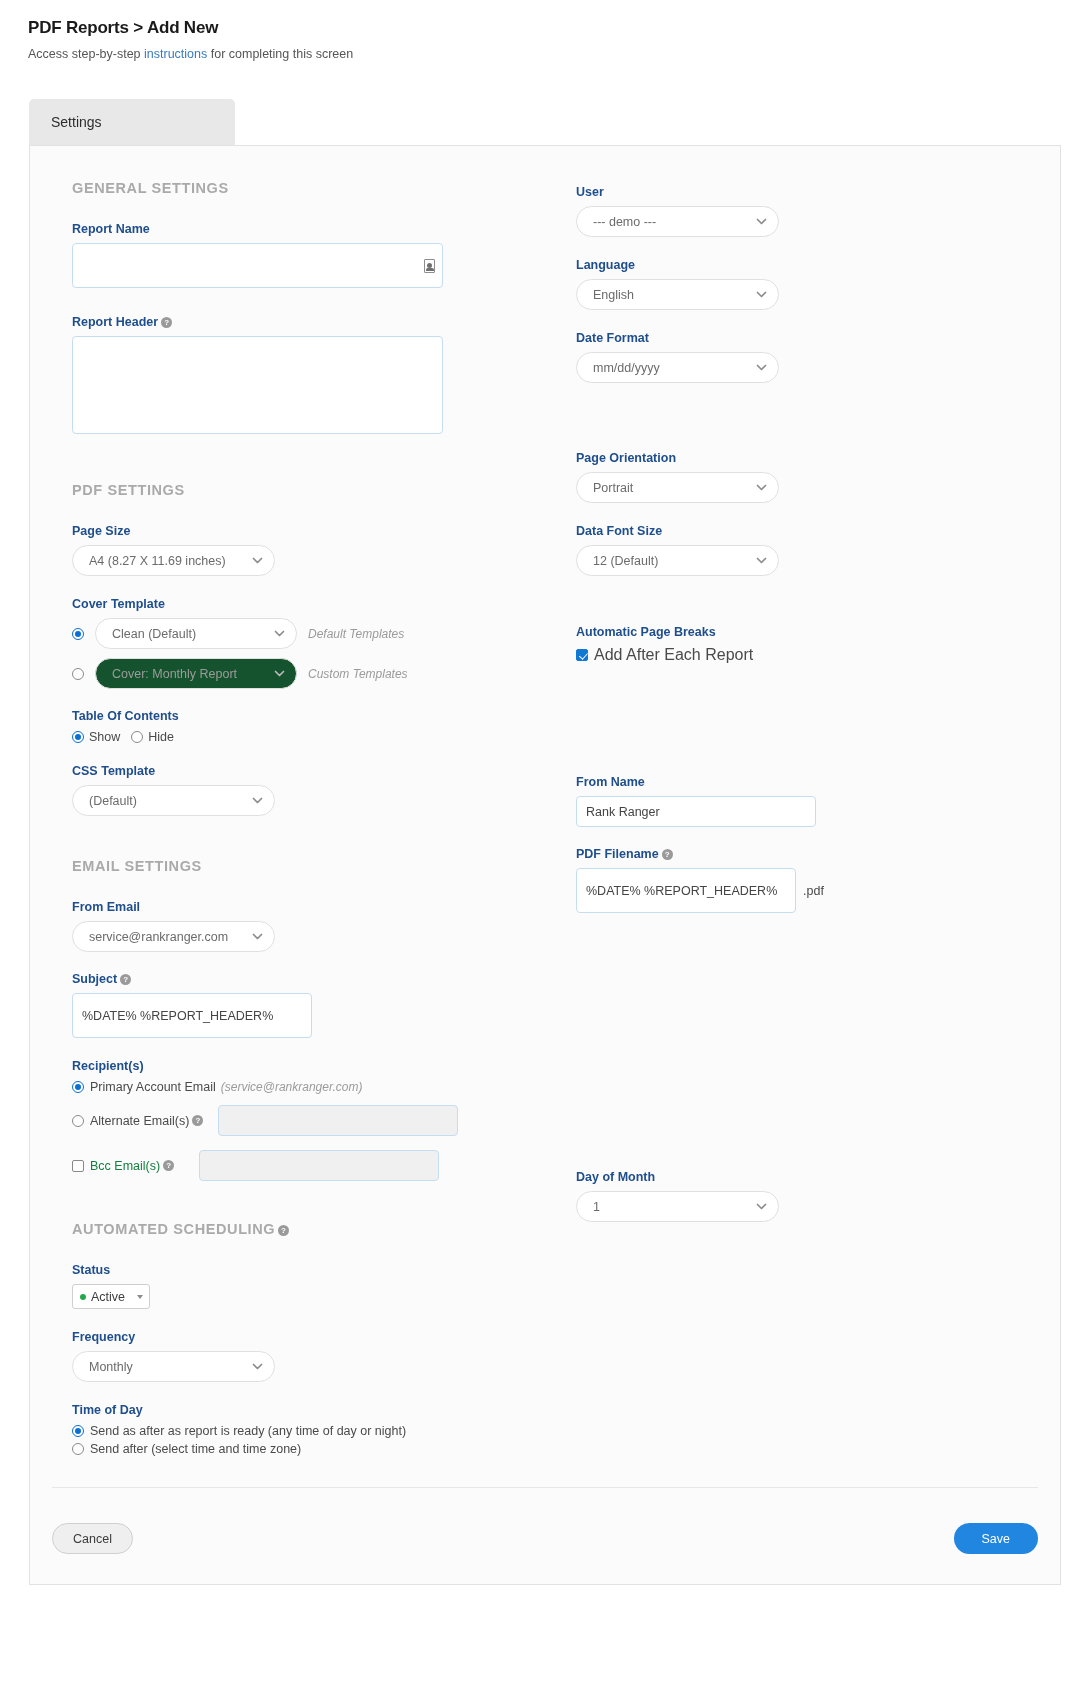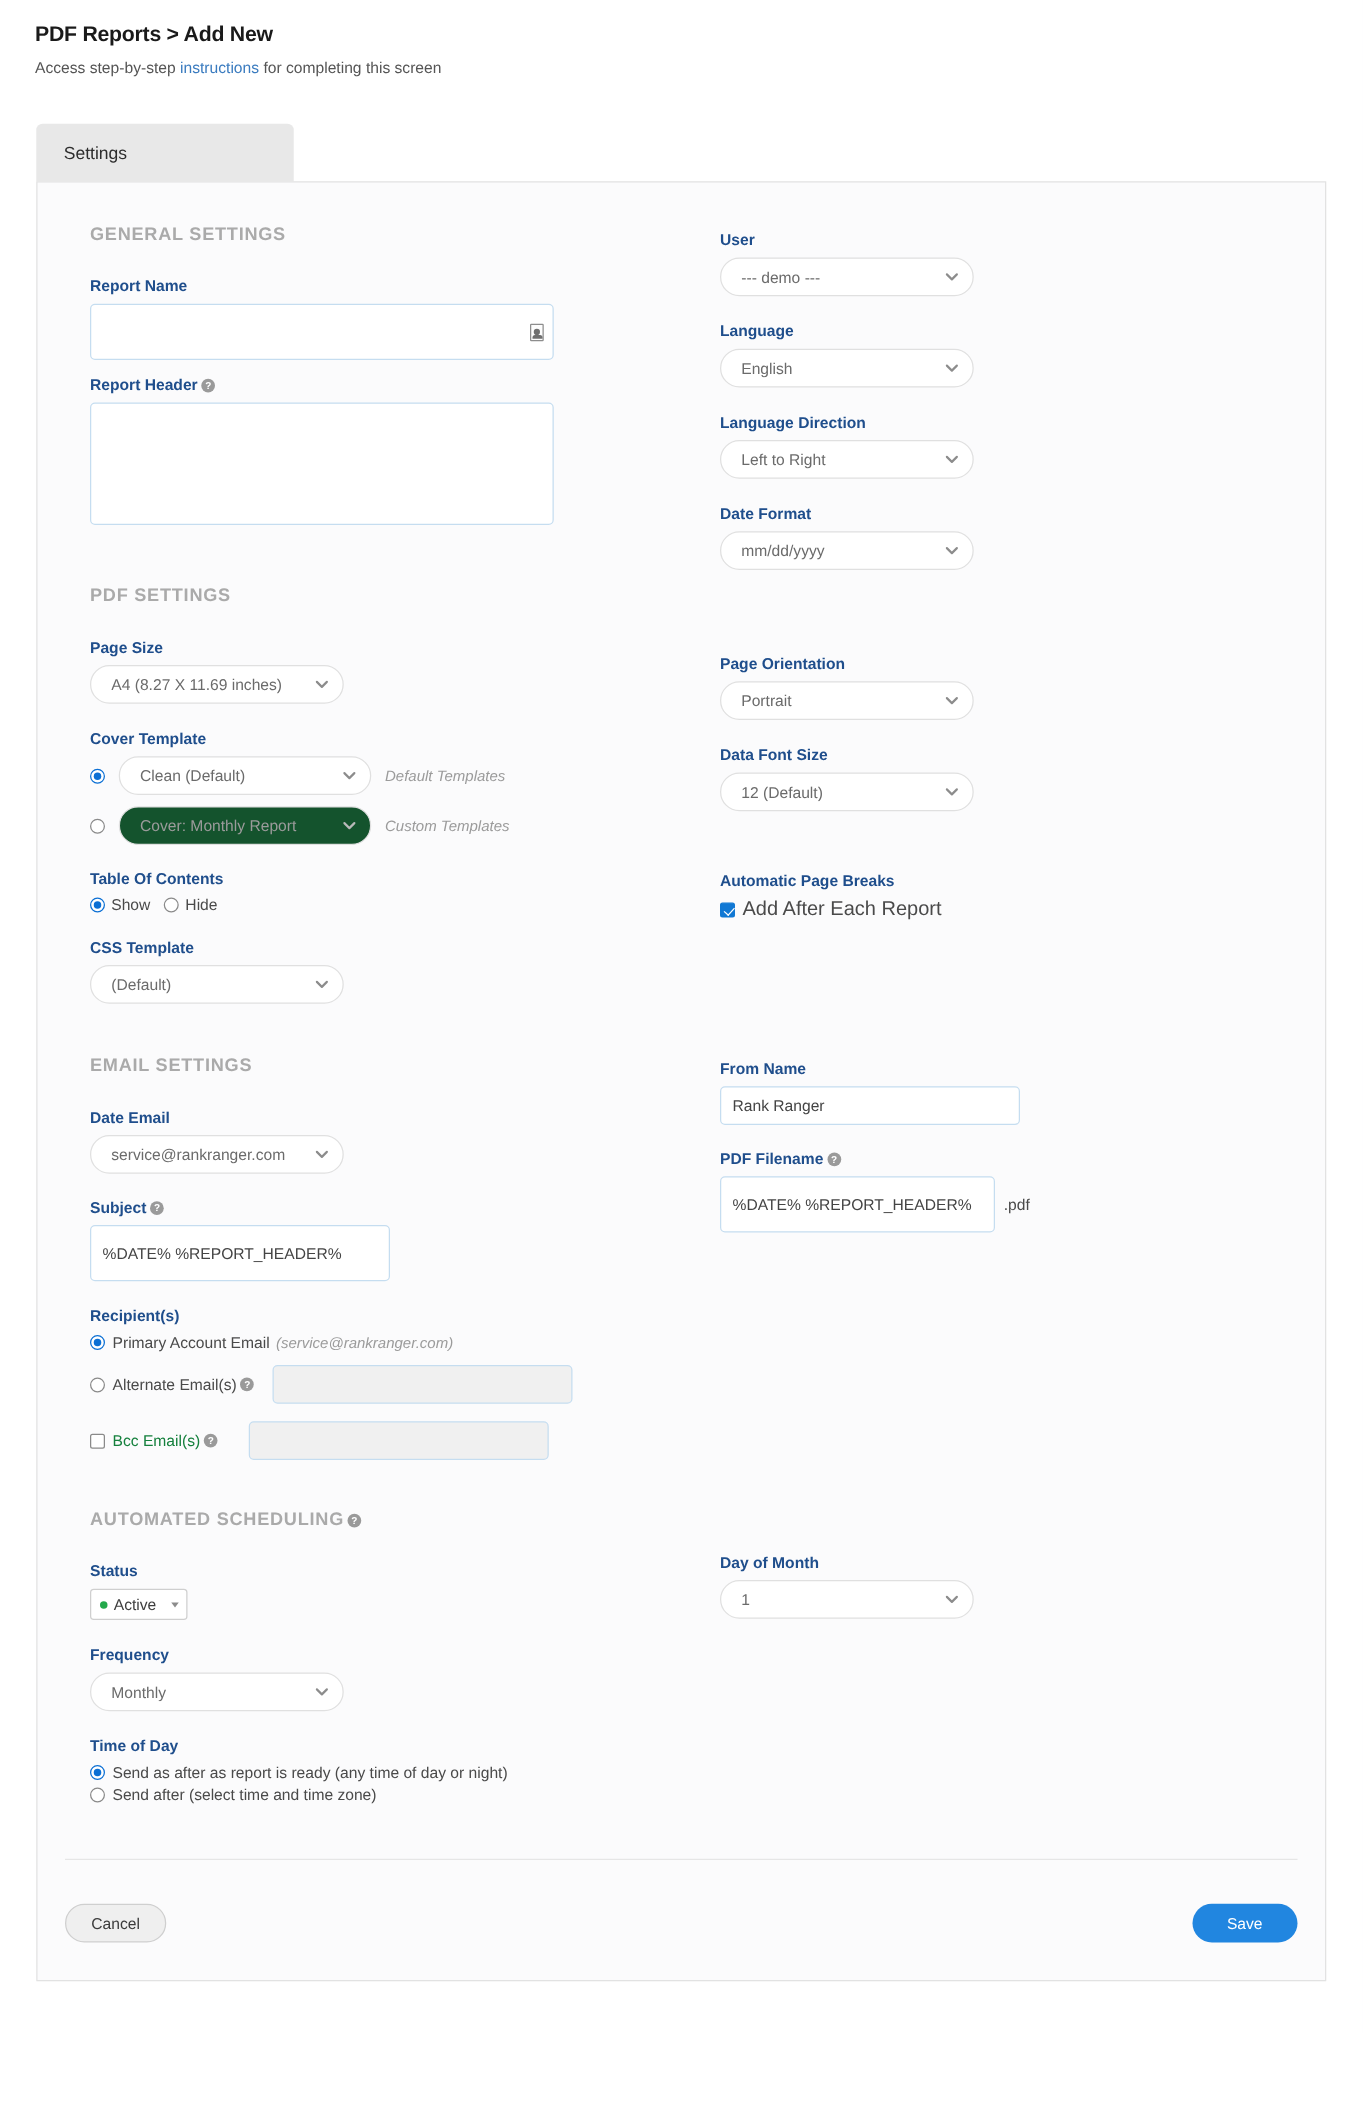--- a/index.html
+++ b/index.html
@@ -385,21 +385,21 @@
         <div style="margin-top:22px;">
           <label class="flabel">Report Name</label>
           <div class="input-wrap w390">
             <input class="tinput" type="text" value="" style="">
             <span class="input-glyph">
                 <i></i>
               </span>
           </div>
         </div>
 
-        <div style="margin-top:13px;">
+        <div style="margin-top:27px;">
           <label class="flabel"><span>Report Header</span><span class="help">?</span></label>
           <textarea class="tarea w390" style=""></textarea>
         </div>
 
         <div class="section-head" style="margin-top:44px;">PDF SETTINGS</div>
 
         <div style="margin-top:22px;">
           <label class="flabel">Page Size</label>
           <div class="pill w203">
             <span class="pv">A4 (8.27 X 11.69 inches)</span>
@@ -461,21 +461,21 @@
                 <svg width="13" height="13" viewBox="0 0 13 13">
                   <path d="M2.5 4.5 L6.5 8.5 L10.5 4.5" fill="none" stroke="#8c8c8c" stroke-width="1.7" stroke-linecap="round" stroke-linejoin="round"></path>
                 </svg>
               </span>
           </div>
         </div>
 
         <div class="section-head" style="margin-top:42px;">EMAIL SETTINGS</div>
 
         <div style="margin-top:22px;">
-          <label class="flabel">Date Email</label>
+          <label class="flabel">From Email</label>
           <div class="pill w203">
             <span class="pv">service@rankranger.com</span>
             <span class="chev">
                 <svg width="13" height="13" viewBox="0 0 13 13">
                   <path d="M2.5 4.5 L6.5 8.5 L10.5 4.5" fill="none" stroke="#8c8c8c" stroke-width="1.7" stroke-linecap="round" stroke-linejoin="round"></path>
                 </svg>
               </span>
           </div>
         </div>
 
@@ -561,31 +561,20 @@
           <div class="pill w203">
             <span class="pv">English</span>
             <span class="chev">
                 <svg width="13" height="13" viewBox="0 0 13 13">
                   <path d="M2.5 4.5 L6.5 8.5 L10.5 4.5" fill="none" stroke="#8c8c8c" stroke-width="1.7" stroke-linecap="round" stroke-linejoin="round"></path>
                 </svg>
               </span>
           </div>
         </div>
 
-        <div style="margin-top:21px;">
-          <label class="flabel">Language Direction</label>
-          <div class="pill w203">
-            <span class="pv">Left to Right</span>
-            <span class="chev">
-                <svg width="13" height="13" viewBox="0 0 13 13">
-                  <path d="M2.5 4.5 L6.5 8.5 L10.5 4.5" fill="none" stroke="#8c8c8c" stroke-width="1.7" stroke-linecap="round" stroke-linejoin="round"></path>
-                </svg>
-              </span>
-          </div>
-        </div>
 
         <div style="margin-top:21px;">
           <label class="flabel">Date Format</label>
           <div class="pill w203">
             <span class="pv">mm/dd/yyyy</span>
             <span class="chev">
                 <svg width="13" height="13" viewBox="0 0 13 13">
                   <path d="M2.5 4.5 L6.5 8.5 L10.5 4.5" fill="none" stroke="#8c8c8c" stroke-width="1.7" stroke-linecap="round" stroke-linejoin="round"></path>
                 </svg>
               </span>

